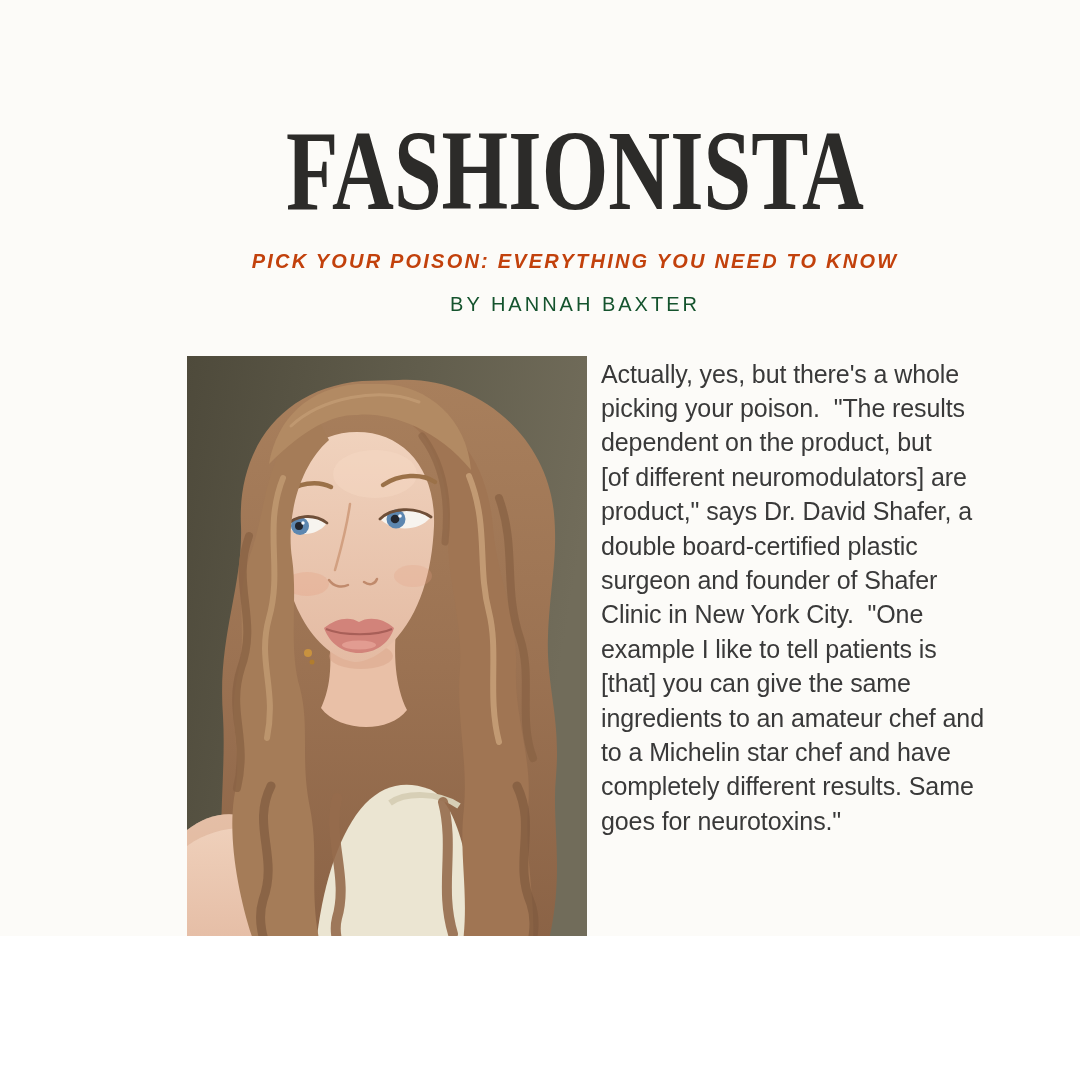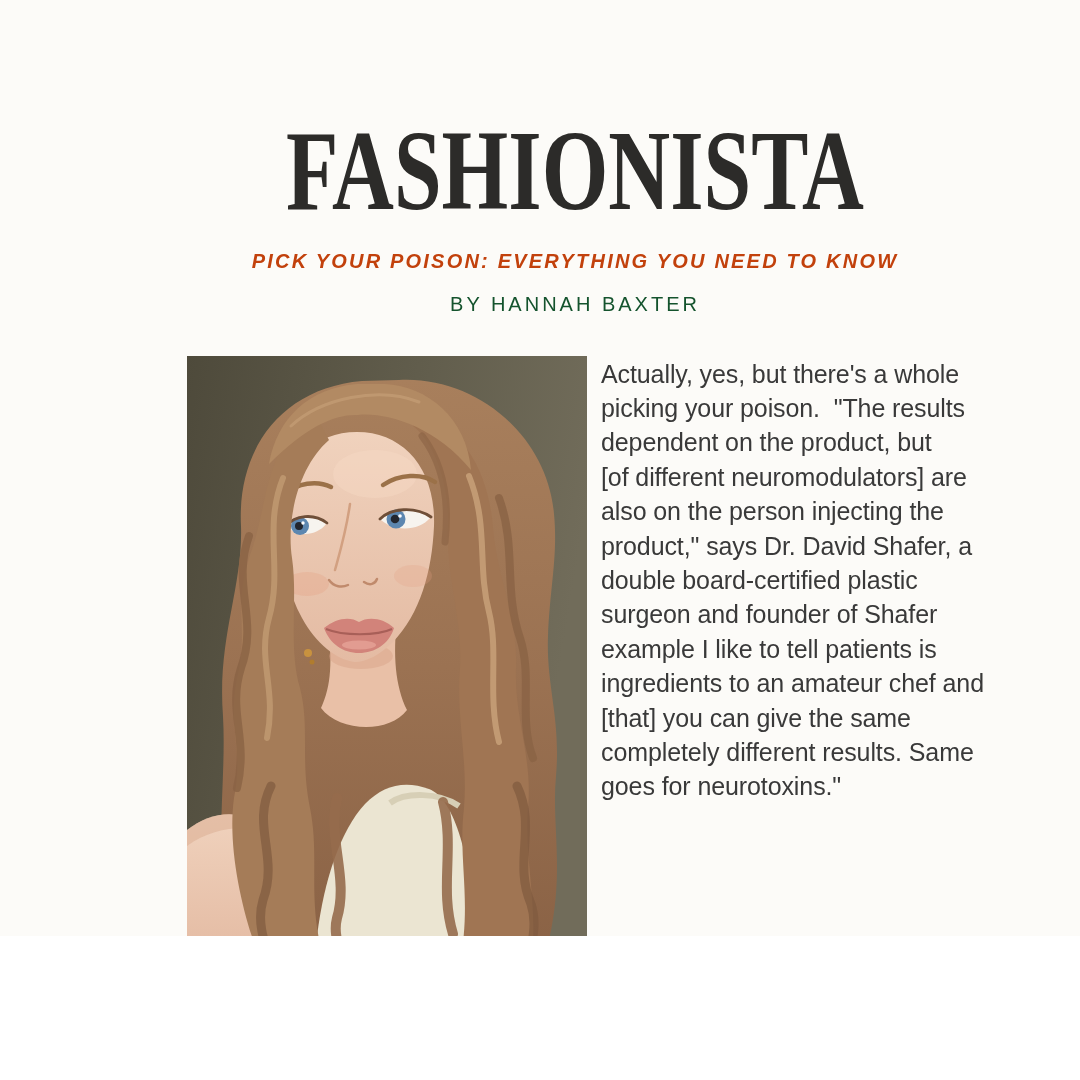--- a/index.html
+++ b/index.html
@@ -190,25 +190,26 @@
           <path d="M104 70 C134 42 192 30 232 46" stroke="#c8a179" stroke-width="3" fill="none" stroke-linecap="round" opacity="0.6"></path>
         </g>
       </svg>
     </figure>
 
     <div class="quote">
       <p>Actually, yes, but there's a whole</p>
       <p>picking your poison.  "The results</p>
       <p>dependent on the product, but</p>
       <p>[of different neuromodulators] are</p>
-      <p>also on the person injecting the</p>
       <p>product," says Dr. David Shafer, a</p>
       <p>double board-certified plastic</p>
       <p>surgeon and founder of Shafer</p>
+      <p>Clinic in New York City.  "One</p>
       <p>example I like to tell patients is</p>
+      <p>[that] you can give the same</p>
       <p>ingredients to an amateur chef and</p>
-      <p>[that] you can give the same</p>
+      <p>to a Michelin star chef and have</p>
       <p>completely different results. Same</p>
       <p>goes for neurotoxins."</p>
     </div>
 
   </main>
 </div>
 
 </body></html>

